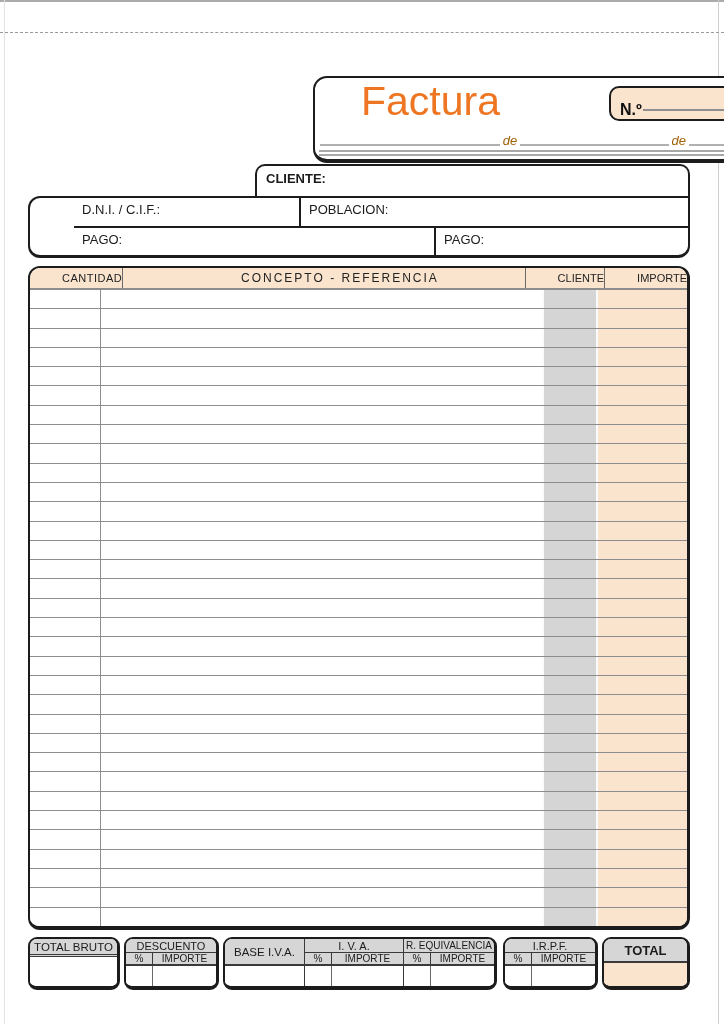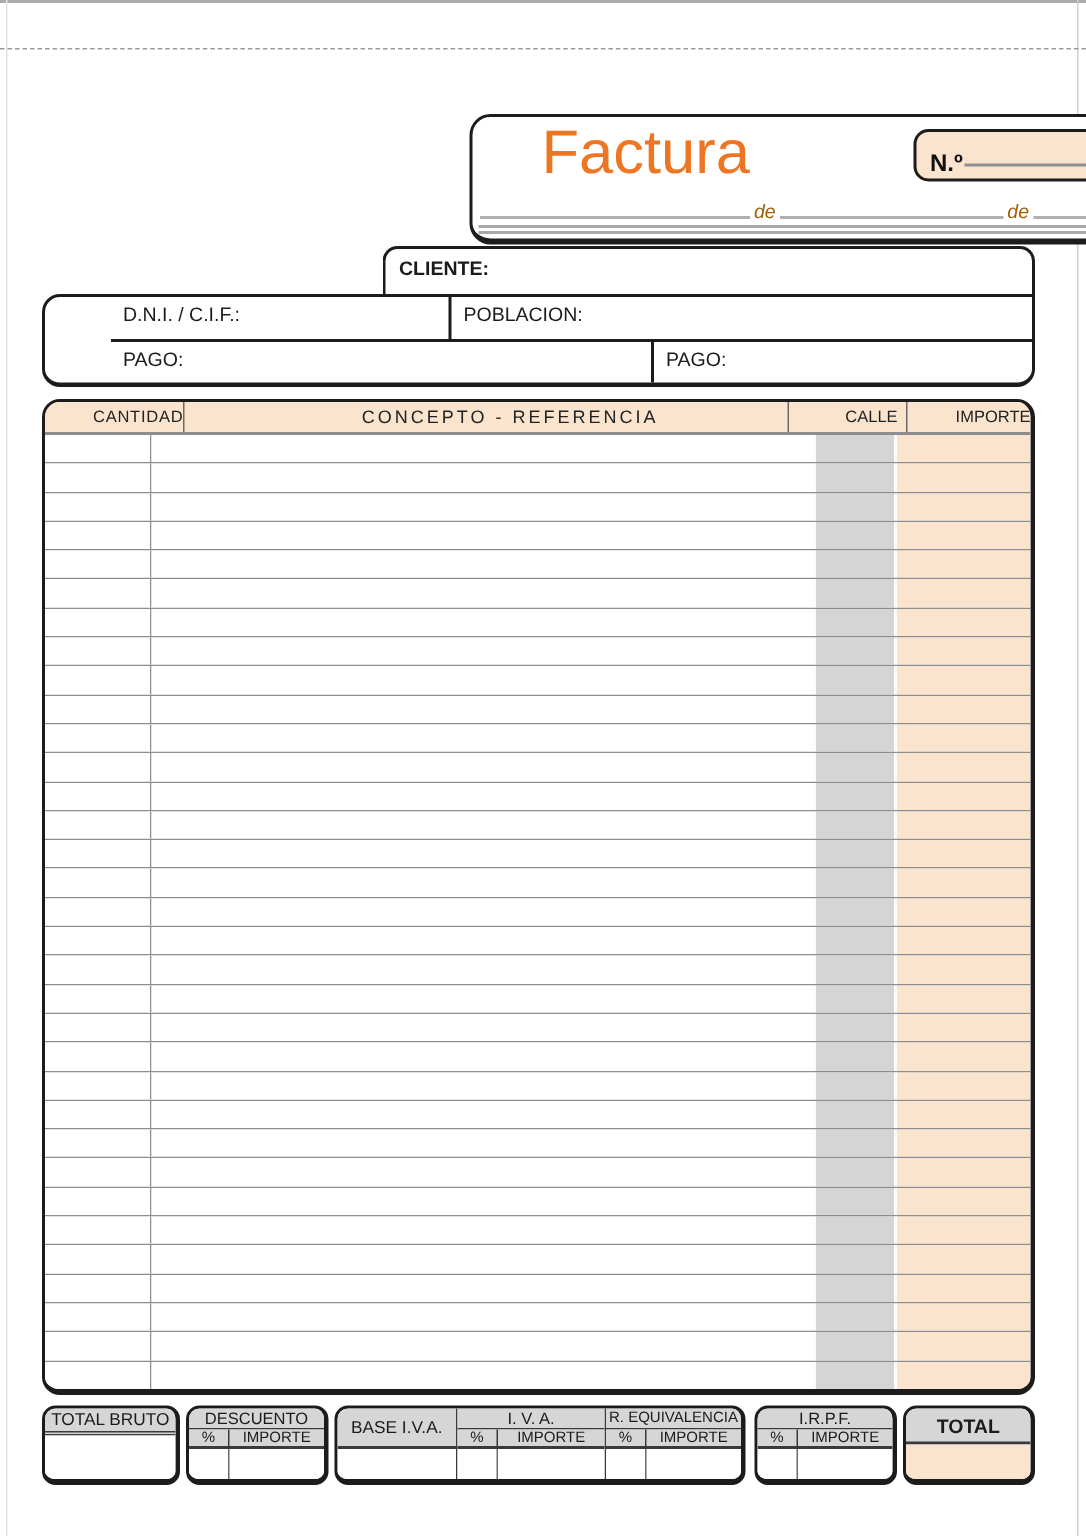--- a/index.html
+++ b/index.html
@@ -139,21 +139,21 @@
       <div class="cell pago">
         <span>PAGO:</span>
       </div>
     </div>
   </div>
 
   <div class="items-table">
     <div class="thead">
       <div class="th c1">CANTIDAD</div>
       <div class="th c2">CONCEPTO - REFERENCIA</div>
-      <div class="th c3">CALLE</div>
+      <div class="th c3">CLIENTE</div>
       <div class="th c4">IMPORTE</div>
     </div>
     <div class="tbody" id="tbody">
         <div class="trow">
           <div class="td cant"></div>
           <div class="td conc"></div>
           <div class="td prec"></div>
           <div class="td impo"></div>
         </div>
         <div class="trow">

